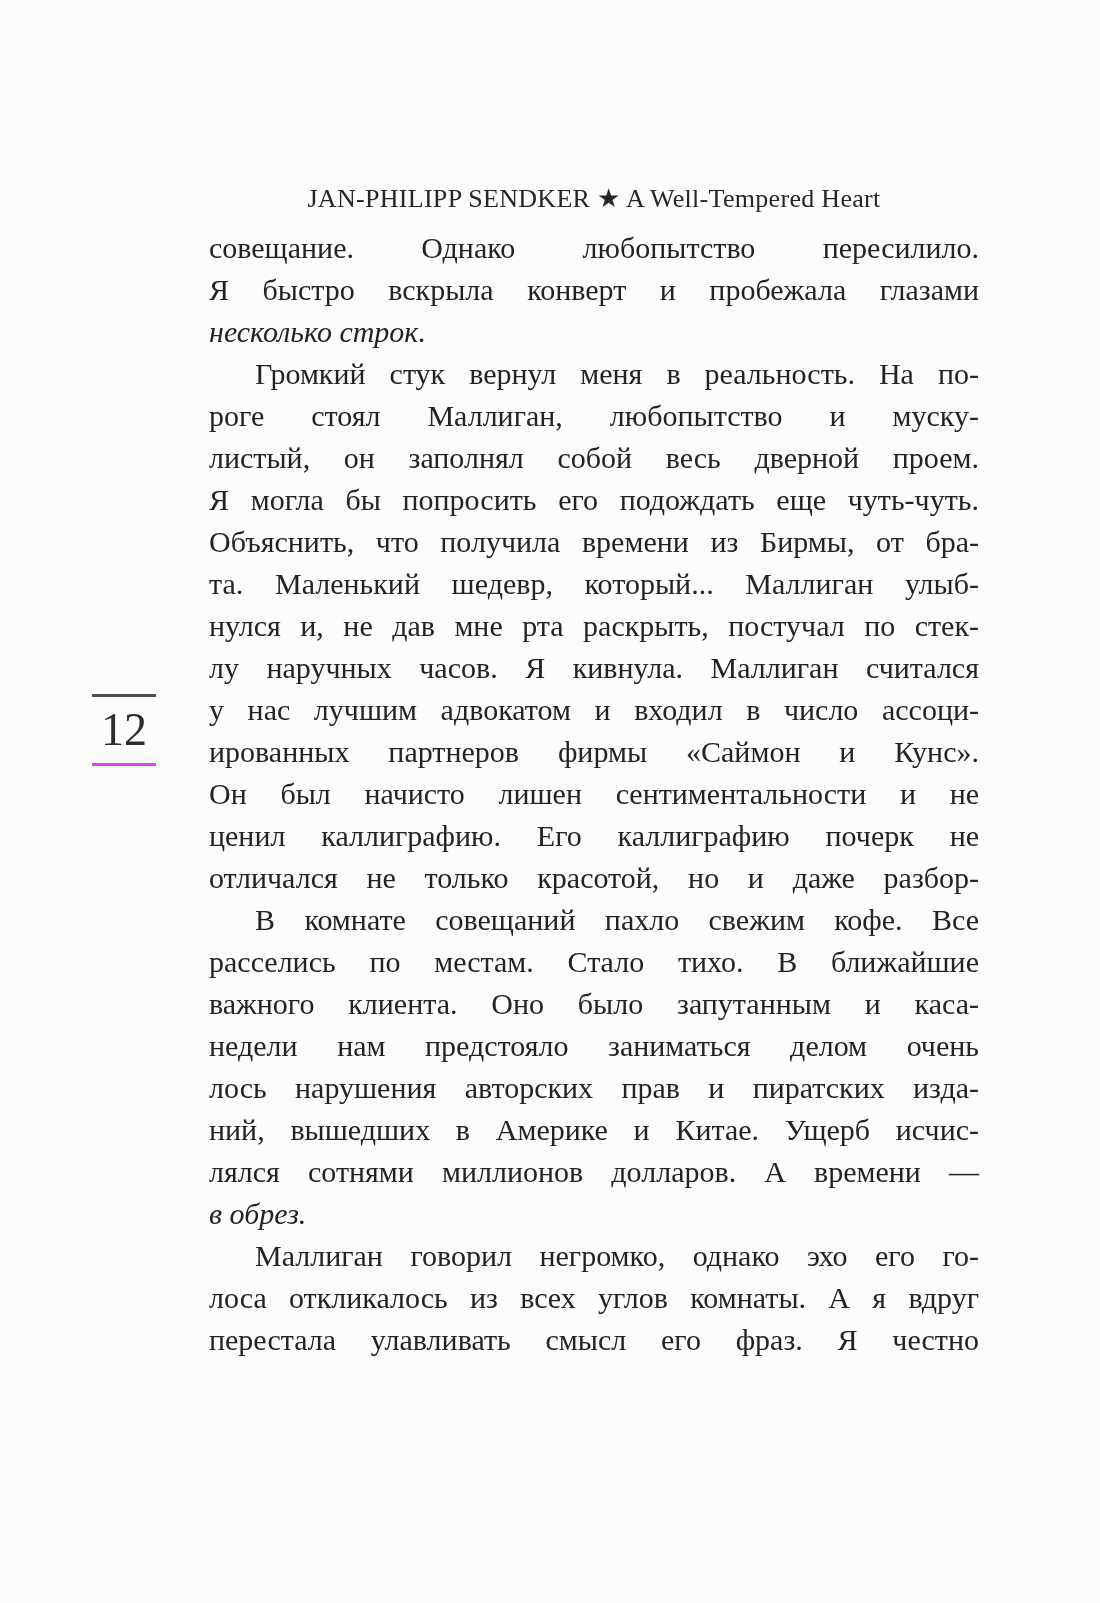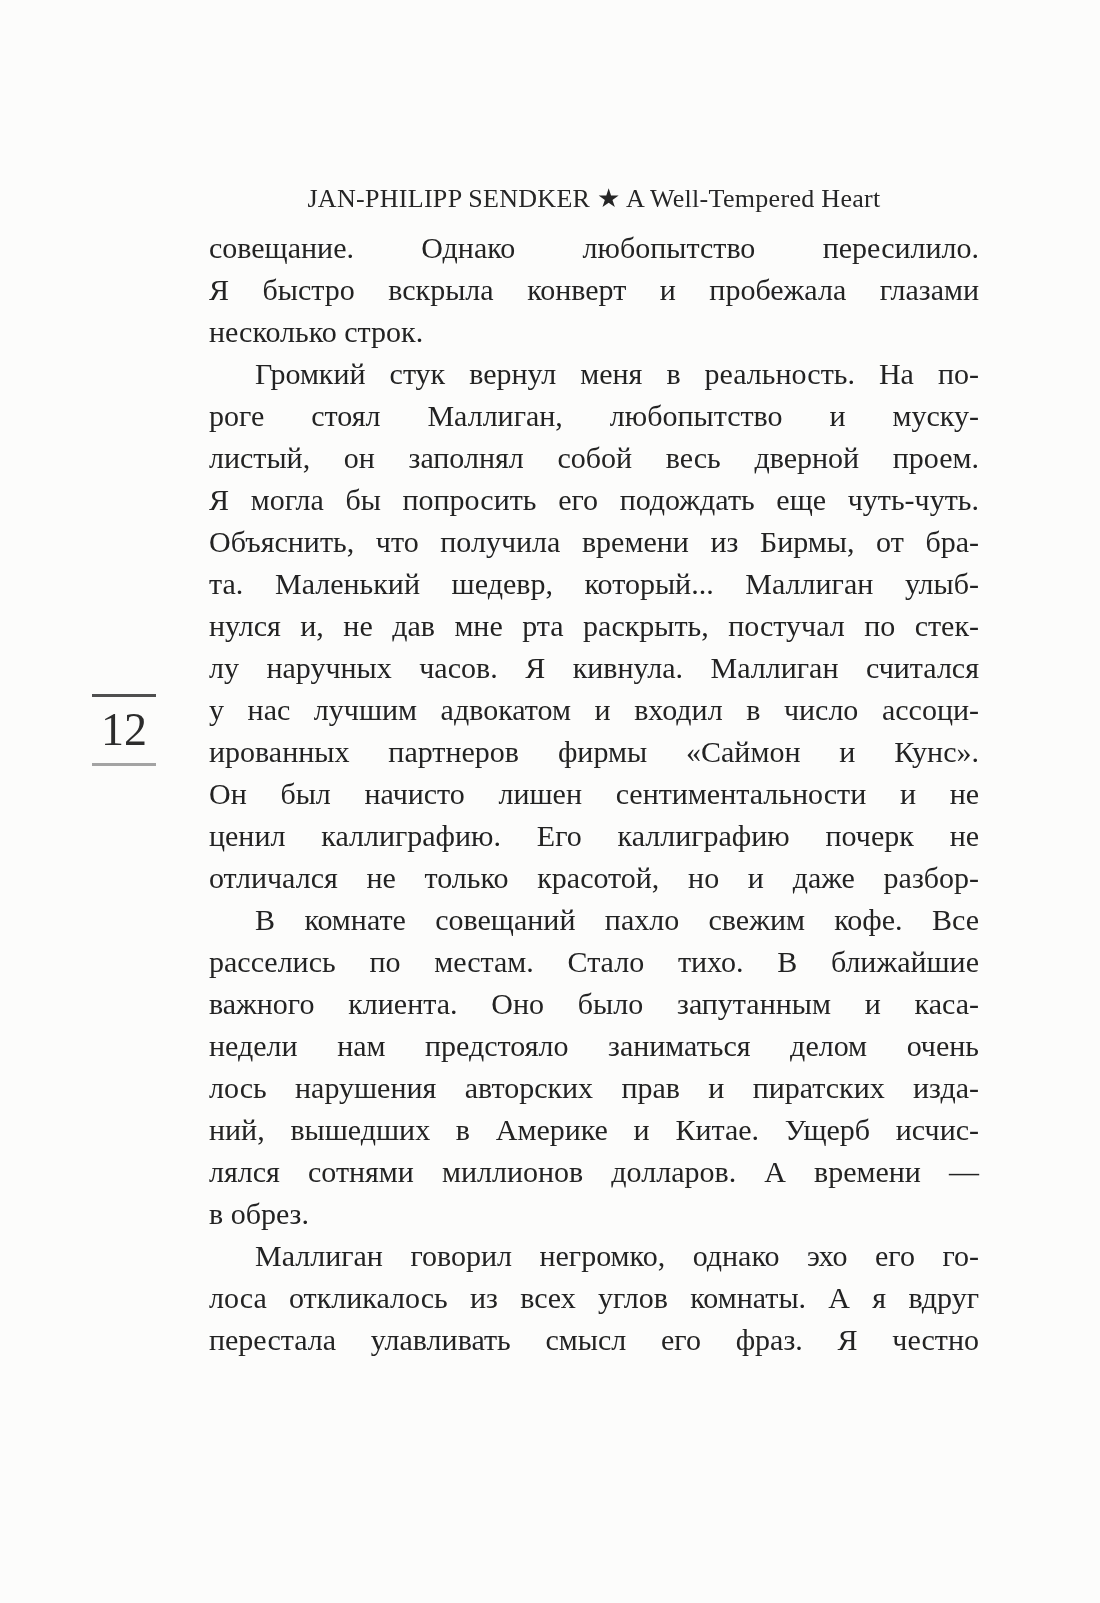--- a/index.html
+++ b/index.html
@@ -28,21 +28,21 @@
     white-space: nowrap;
     margin-top: 35px;
   }
   .page-number-block {
     position: absolute;
     left: 92px;
     top: 694px;
     width: 64px;
     height: 66px;
     border-top: 3px solid #4f4f4f;
-    border-bottom: 3px solid #a3a3a3;
+    border-bottom: 3px solid #d946ef;
     display: flex;
     align-items: center;
     justify-content: center;
   }
   .page-number {
     font-size: 46px;
     line-height: 1;
     color: #2c2c2c;
   }
   .text-block {
@@ -58,20 +58,21 @@
   .text-block .line {
     text-align: justify;
     text-align-last: justify;
     white-space: nowrap;
   }
   .text-block .line.indent {
     text-indent: 46px;
   }
   .text-block .line.end {
     text-align-last: left;
+    font-style: italic;
   }
 </style>
 </head>
 <body>
 
 <div class="page">
   <div class="running-header">JAN-PHILIPP SENDKER ★ A Well-Tempered Heart</div>
 
   <div class="page-number-block">
     <div class="page-number">12</div>

